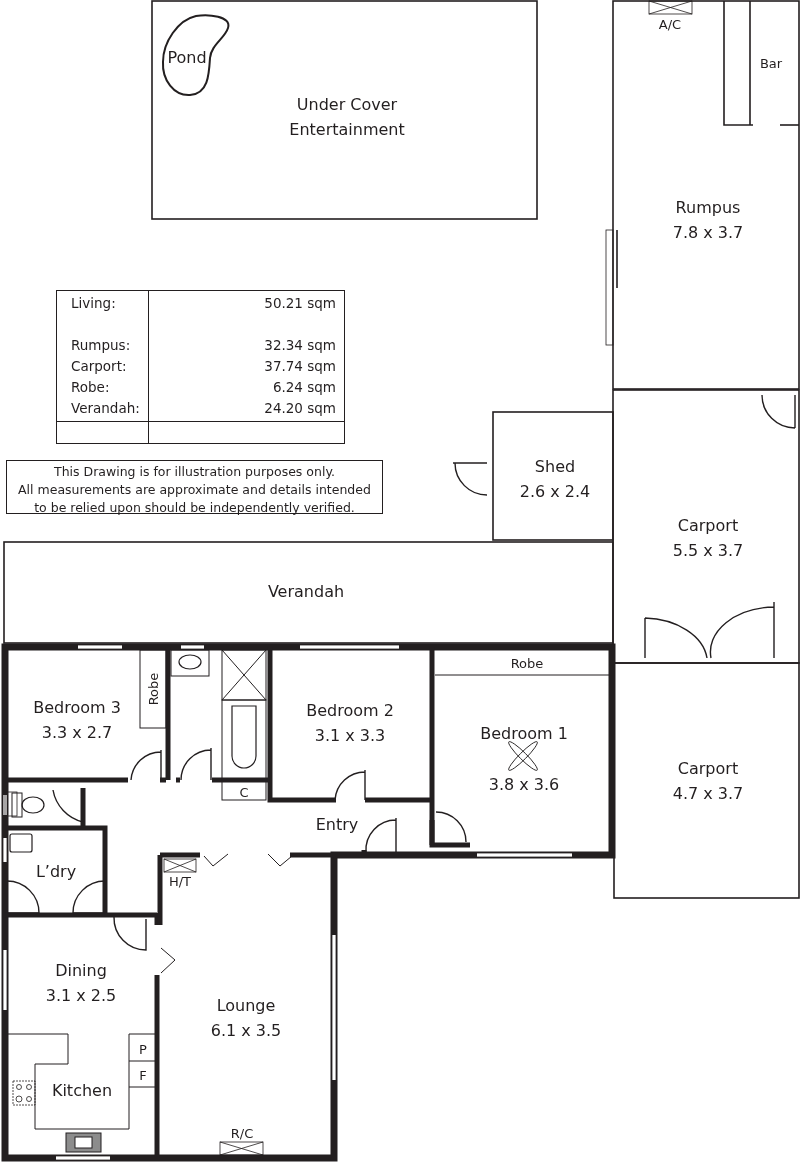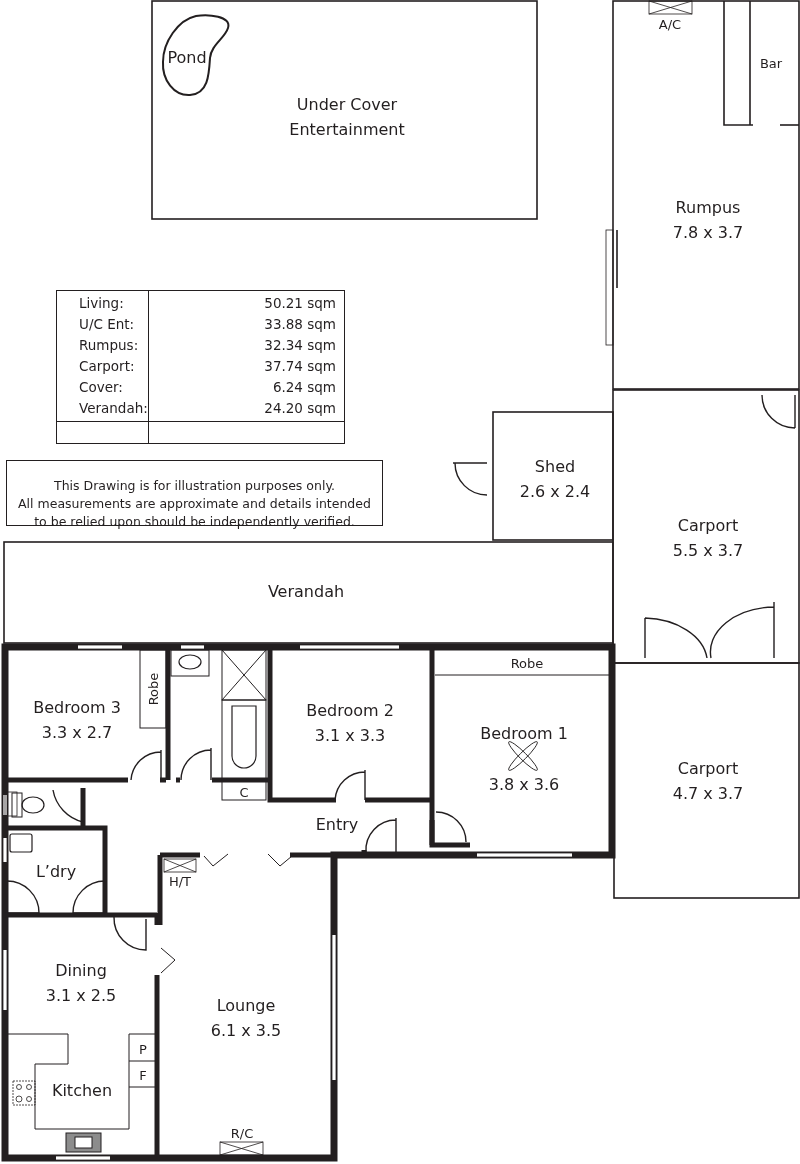--- a/index.html
+++ b/index.html
@@ -2,25 +2,25 @@
 <html><head>
 <meta charset="utf-8">
 <style>
   html, body { margin:0; padding:0; background:#ffffff; }
   body { width:800px; height:1164px; overflow:hidden; position:relative; font-family:"DejaVu Sans", sans-serif; }
   svg { position:absolute; left:0; top:0; }
   .lbl { font-family:"DejaVu Sans", sans-serif; font-size:16px; fill:#231f20; text-anchor:middle; }
   .sm { font-size:13px; }
   .tbl { position:absolute; left:56px; top:290px; width:289px; height:154px; border:1.5px solid #231f20; box-sizing:border-box; font-family:"DejaVu Sans", sans-serif; font-size:13.5px; color:#231f20; }
   .tbl .col-div { position:absolute; left:91px; top:0; bottom:0; border-left:1px solid #231f20; }
-  .tbl .row { position:absolute; left:16px; right:0; height:21px; line-height:21px; }
+  .tbl .row { position:absolute; left:8px; right:0; height:21px; line-height:21px; }
   .tbl .row .k { position:absolute; left:6px; }
   .tbl .row .v { position:absolute; right:8px; }
   .tbl .total-div { position:absolute; left:0; right:0; top:130px; border-top:1px solid #231f20; }
-  .disc { position:absolute; left:6px; top:460px; width:377px; height:66px; border:1.5px solid #231f20; box-sizing:border-box; font-family:"DejaVu Sans", sans-serif; font-size:12.5px; color:#231f20; text-align:center; line-height:18px; padding-top:16px; }
+  .disc { position:absolute; left:6px; top:460px; width:377px; height:54px; border:1.5px solid #231f20; box-sizing:border-box; font-family:"DejaVu Sans", sans-serif; font-size:12.5px; color:#231f20; text-align:center; line-height:18px; padding-top:2px; }
 </style>
 </head>
 <body>
 
 <svg width="800" height="1164" viewBox="0 0 800 1164">
   <g fill="none" stroke="#231f20">
 
     <rect x="152" y="1" width="385" height="218" stroke-width="1.6"></rect>
     <path stroke-width="2" d="M196,16 C208,14 232,16 228,28 C225,38 211,45 210,58 C209,75 208,94 190,95 C174,96 162,80 163,62 C163,42 178,20 196,16 Z"></path>
 
@@ -185,34 +185,30 @@
   <text class="lbl" x="246" y="1036">6.1 x 3.5</text>
   <text class="lbl sm" x="242" y="1138">R/C</text>
 </svg>
 
 <div class="tbl">
   <div class="col-div"></div>
   <div class="row" style="top:2px">
     <span class="k">Living:</span>
     <span class="v">50.21 sqm</span>
   </div>
-  <div class="row" style="top:23px">
-    <span class="k">U/C Ent:</span>
-    <span class="v">33.88 sqm</span>
-  </div>
   <div class="row" style="top:44px">
     <span class="k">Rumpus:</span>
     <span class="v">32.34 sqm</span>
   </div>
   <div class="row" style="top:65px">
     <span class="k">Carport:</span>
     <span class="v">37.74 sqm</span>
   </div>
   <div class="row" style="top:86px">
-    <span class="k">Cover:</span>
+    <span class="k">Robe:</span>
     <span class="v">6.24 sqm</span>
   </div>
   <div class="row" style="top:107px">
     <span class="k">Verandah:</span>
     <span class="v">24.20 sqm</span>
   </div>
   <div class="total-div"></div>
 </div>
 
 <div class="disc">

